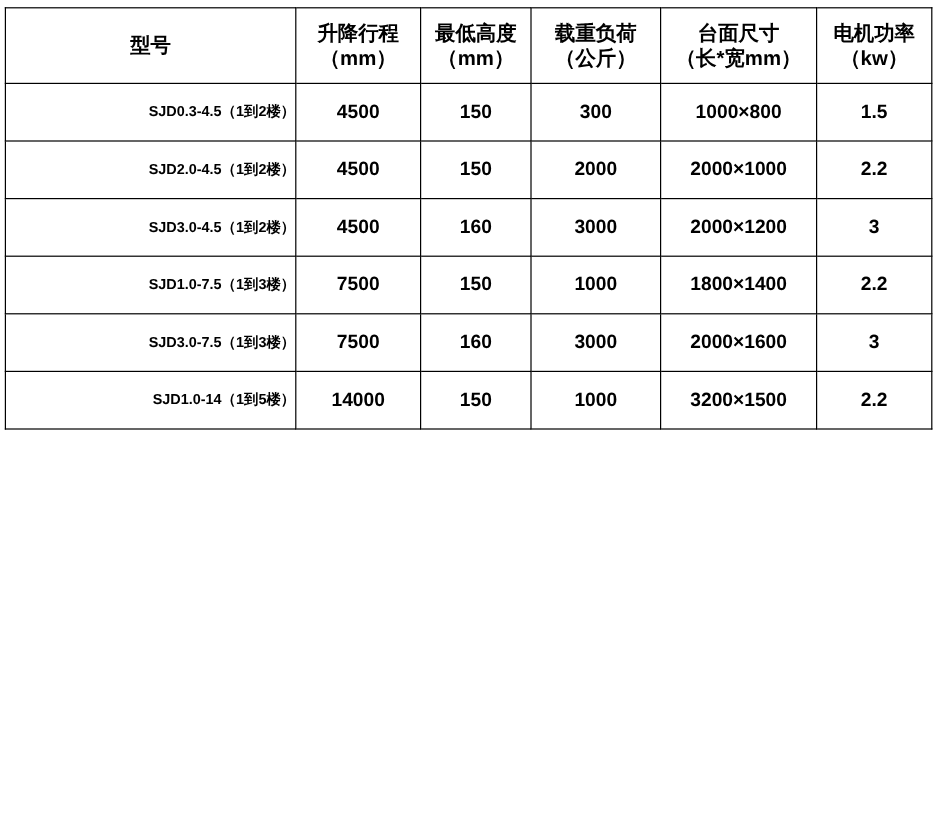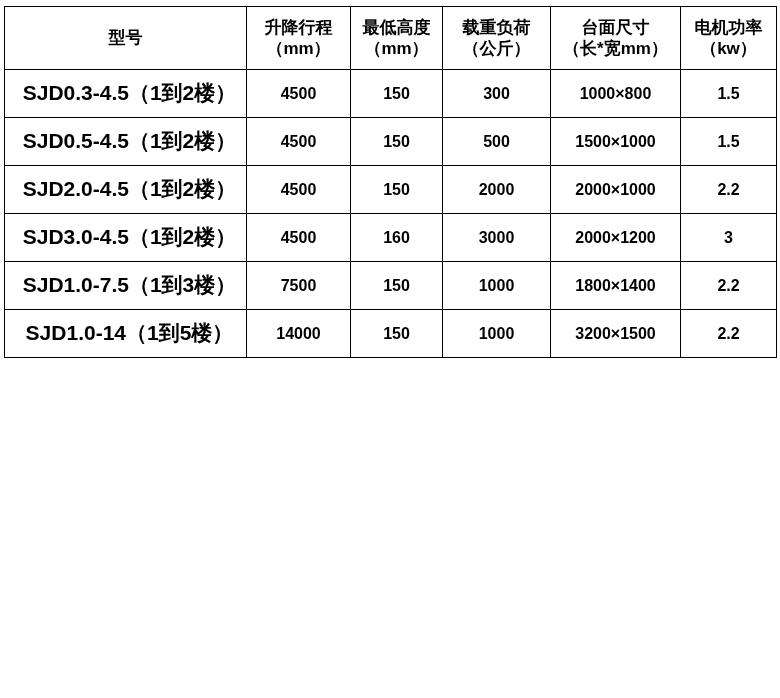--- a/index.html
+++ b/index.html
@@ -35,23 +35,23 @@
     font-size: 17px;
   }
   .spec-table thead th .l1 { display: block; }
   .spec-table thead th .l2 { display: block; }
   .spec-table tbody td {
     height: 47px;
     text-align: center;
     font-size: 16px;
   }
   .spec-table tbody td.model {
-    text-align: center;
+    text-align: right;
     padding-left: 8px;
-    font-size: 21px;
+    font-size: 12px;
   }
   col.c-model  { width: 242px; }
   col.c-stroke { width: 104px; }
   col.c-minh   { width: 92px; }
   col.c-load   { width: 108px; }
   col.c-size   { width: 130px; }
   col.c-power  { width: 96px; }
 </style>
 </head>
 <body>
@@ -96,28 +96,20 @@
   <tbody id="table-body">
       <tr>
         <td class="model">SJD0.3-4.5（1到2楼）</td>
         <td>4500</td>
         <td>150</td>
         <td>300</td>
         <td>1000×800</td>
         <td>1.5</td>
       </tr>
       <tr>
-        <td class="model">SJD0.5-4.5（1到2楼）</td>
-        <td>4500</td>
-        <td>150</td>
-        <td>500</td>
-        <td>1500×1000</td>
-        <td>1.5</td>
-      </tr>
-      <tr>
         <td class="model">SJD2.0-4.5（1到2楼）</td>
         <td>4500</td>
         <td>150</td>
         <td>2000</td>
         <td>2000×1000</td>
         <td>2.2</td>
       </tr>
       <tr>
         <td class="model">SJD3.0-4.5（1到2楼）</td>
         <td>4500</td>
@@ -128,20 +120,28 @@
       </tr>
       <tr>
         <td class="model">SJD1.0-7.5（1到3楼）</td>
         <td>7500</td>
         <td>150</td>
         <td>1000</td>
         <td>1800×1400</td>
         <td>2.2</td>
       </tr>
       <tr>
+        <td class="model">SJD3.0-7.5（1到3楼）</td>
+        <td>7500</td>
+        <td>160</td>
+        <td>3000</td>
+        <td>2000×1600</td>
+        <td>3</td>
+      </tr>
+      <tr>
         <td class="model">SJD1.0-14（1到5楼）</td>
         <td>14000</td>
         <td>150</td>
         <td>1000</td>
         <td>3200×1500</td>
         <td>2.2</td>
       </tr>
     </tbody>
 </table>
 

